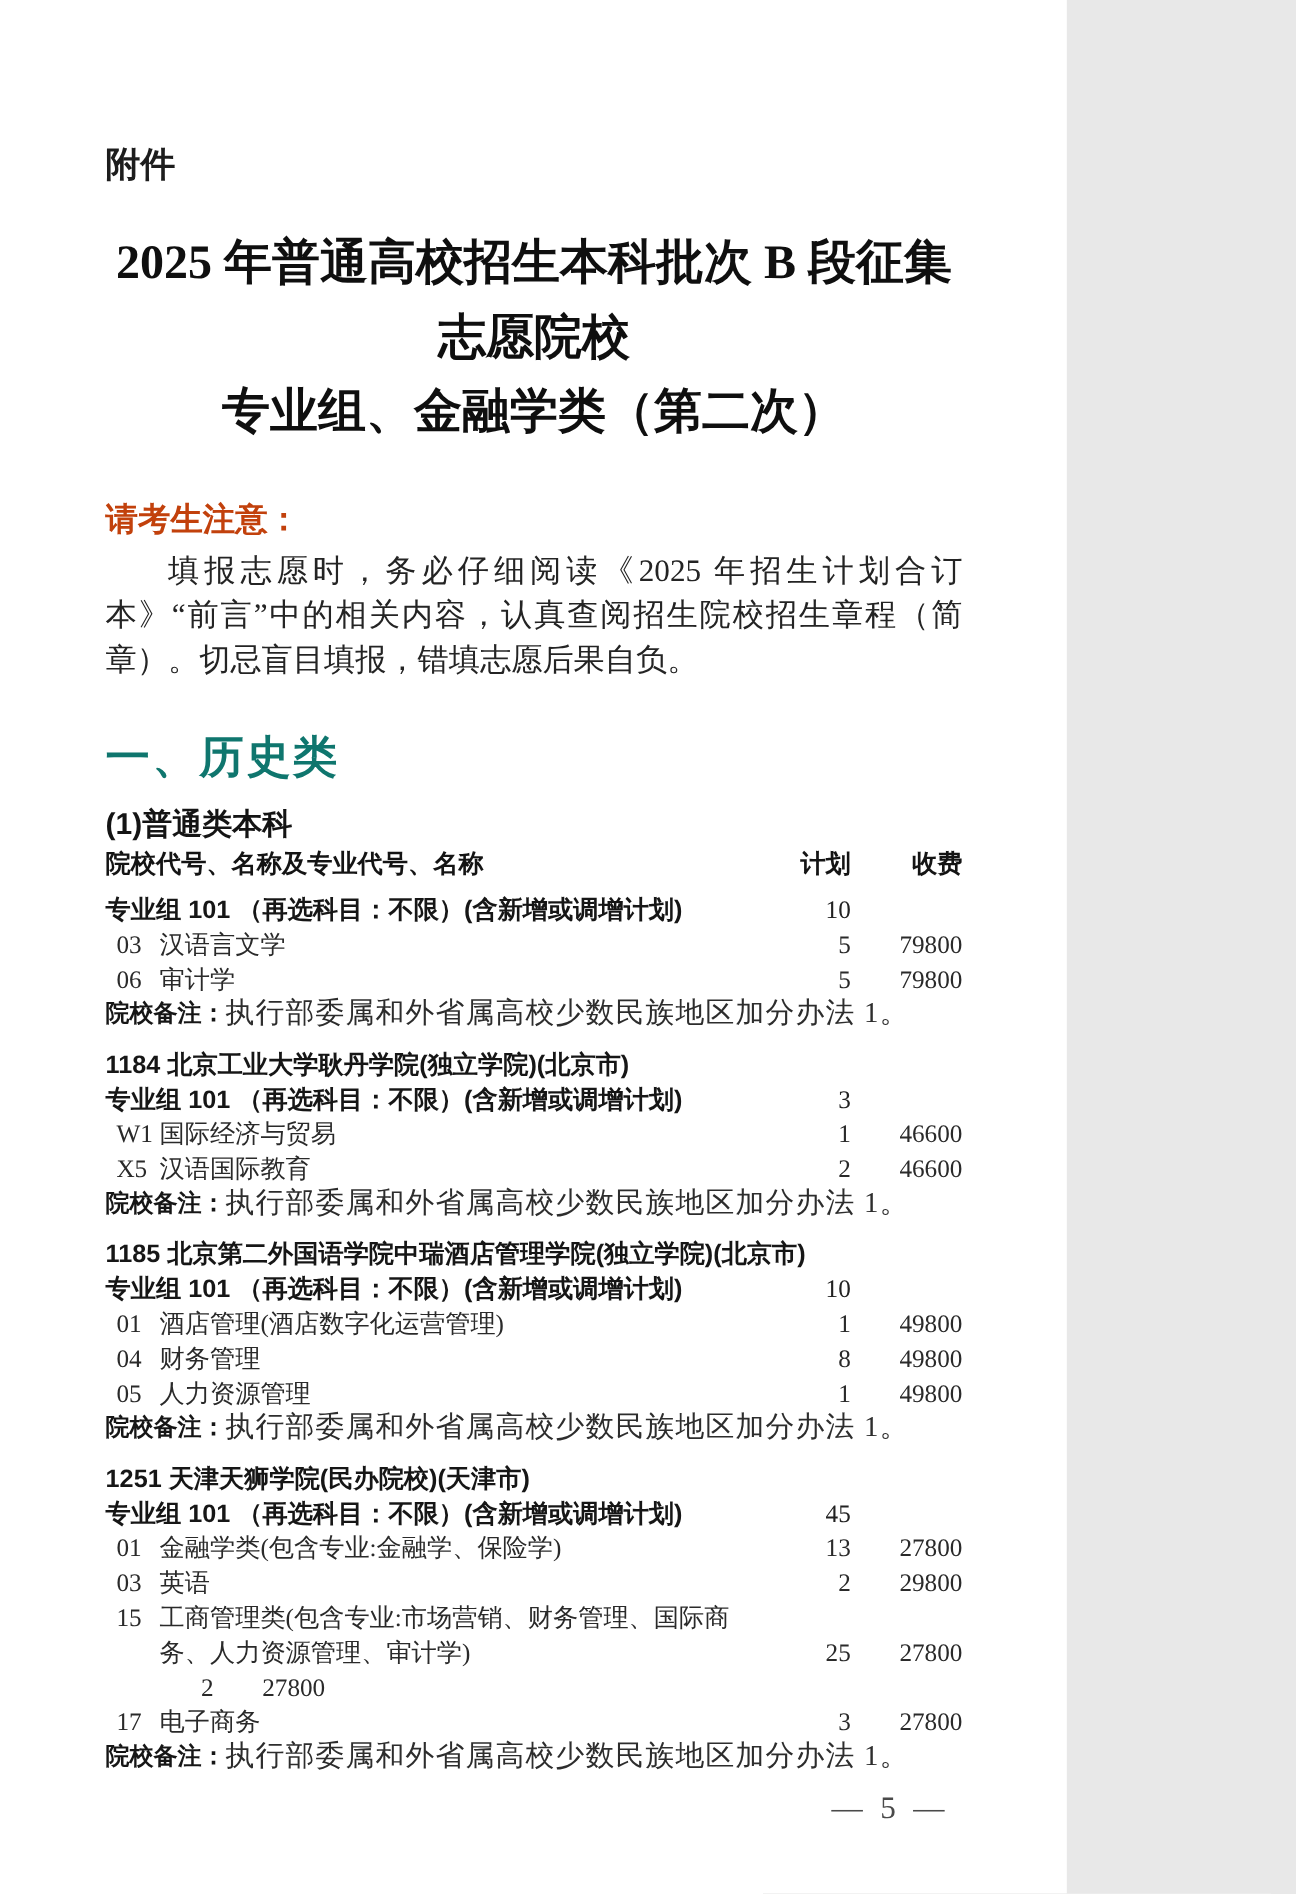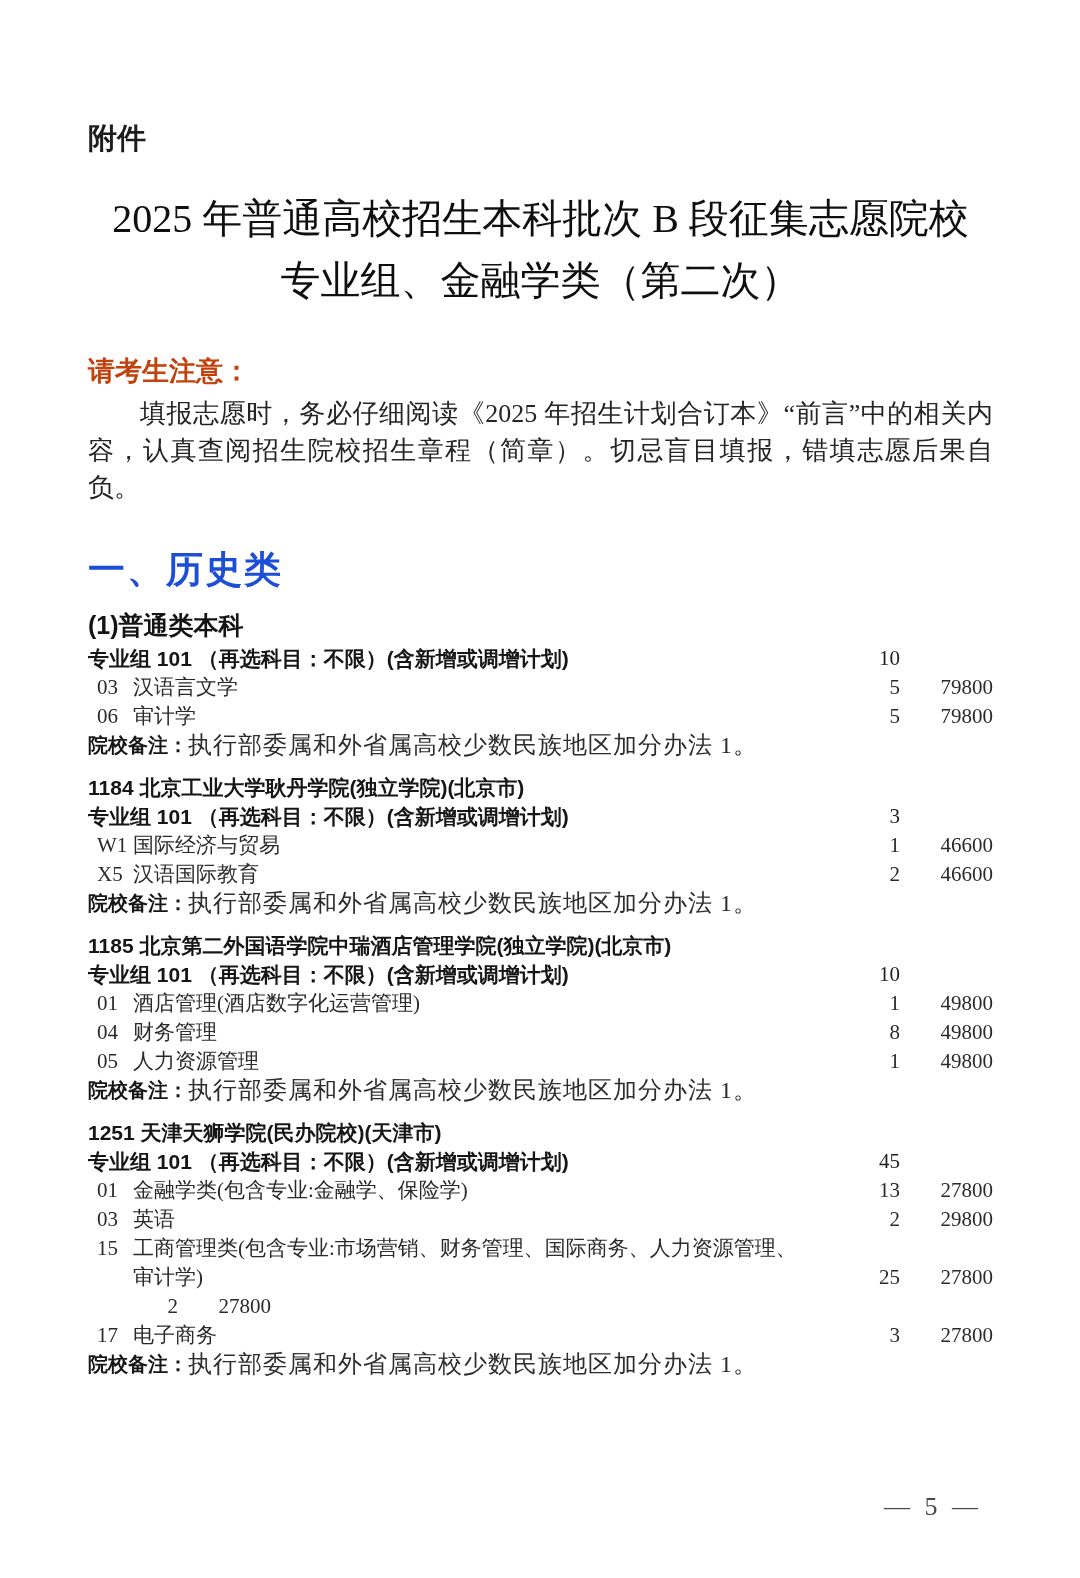--- a/index.html
+++ b/index.html
@@ -1,53 +1,53 @@
 <!DOCTYPE html>
 <html><head>
 <meta charset="utf-8">
 <style>
   html,body{margin:0;padding:0;background:#e8e8e8;}
   .page{
     position:relative;
-    width:1080px;height:1578px;
+    width:889px;height:1578px;
     background:#ffffff;
     box-sizing:border-box;
     padding:0 87px 0 88px;
     font-family:"Liberation Serif","DejaVu Serif",serif;
     color:#222222;
     overflow:hidden;
   }
 
   .attachment{
     margin:0;padding-top:120px;
     font-family:"Liberation Sans","DejaVu Sans",sans-serif;
     font-weight:700;font-size:29px;line-height:36px;color:#1d1d1d;
   }
   .doc-title{
     margin-top:32px;
     text-align:center;
-    font-weight:400;font-size:40px;line-height:62px;
+    font-weight:700;font-size:40px;line-height:62px;
     color:#0f0f0f;
   }
   .notice-heading{
     margin-top:42px;
     font-weight:700;font-size:27px;line-height:34px;color:#c2410c;
   }
   .notice-body{
     margin-top:7px;
     font-size:26px;line-height:37px;
     text-align:justify;
     text-indent:2em;
     color:#242424;
   }
   .section-title{
     margin-top:42px;
     font-family:Liberation Serif, serif;
     font-weight:700;font-size:37px;line-height:44px;
-    letter-spacing:2px;color:#1d4ed8;
+    letter-spacing:2px;color:#0f766e;
   }
   .subsection-title{
     margin-top:18px;
     font-family:"Liberation Sans","DejaVu Sans",sans-serif;
     font-weight:700;font-size:25px;line-height:30px;color:#141414;
   }
   .listing{margin-top:4px;}
   .row{display:flex;align-items:flex-end;line-height:29px;}
   .cell{display:block;}
   .cell.name{flex:1;min-width:0;}
@@ -97,20 +97,25 @@
   </div>
 
   <div class="notice-heading">请考生注意：</div>
   <div class="notice-body">填报志愿时，务必仔细阅读《2025 年招生计划合订本》“前言”中的相关内容，认真查阅招生院校招生章程（简章）。切忌盲目填报，错填志愿后果自负。</div>
 
   <div class="section-title">一、历史类</div>
   <div class="subsection-title">(1)普通类本科</div>
 
   <div class="listing">
 
+    <div class="row header-row">
+      <span class="cell name">院校代号、名称及专业代号、名称</span>
+      <span class="cell plan">计划</span>
+      <span class="cell fee">收费</span>
+    </div>
 
     <div class="school-block">
       <div class="row group-row">
         <span class="cell name">专业组 101 （再选科目：不限）(含新增或调增计划)</span>
         <span class="cell plan">10</span>
         <span class="cell fee"></span>
       </div>
       <div class="row major-row">
         <span class="cell name">
           <span class="m-code">03</span>

